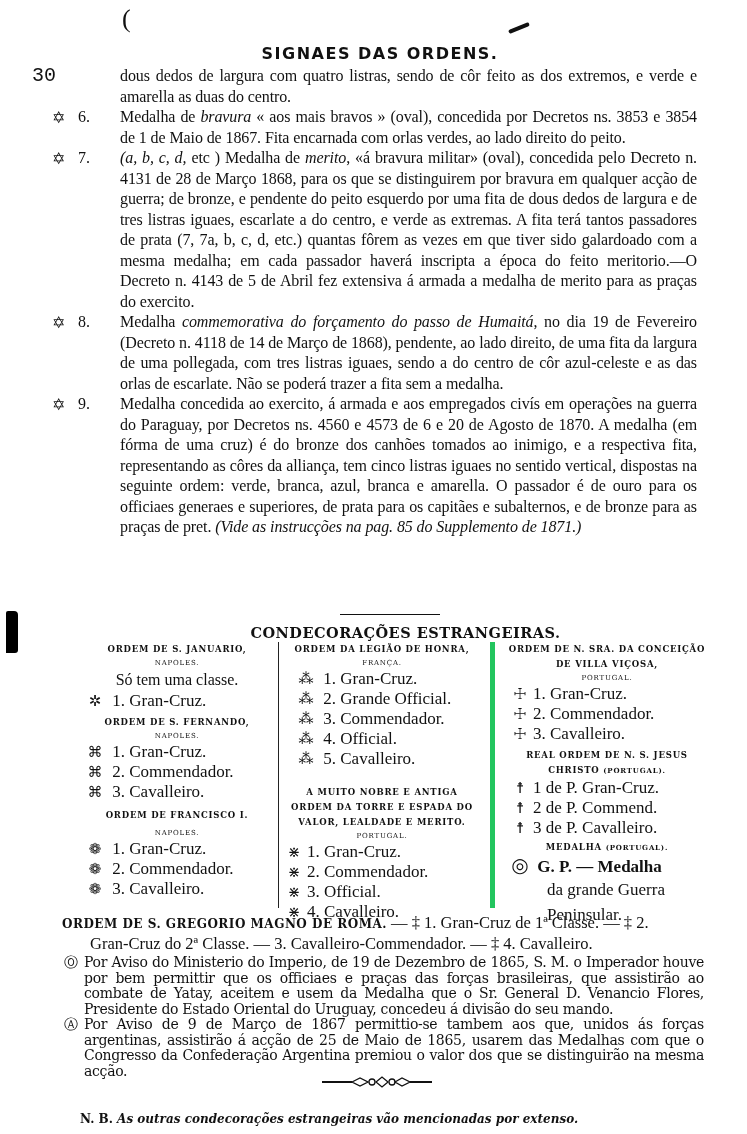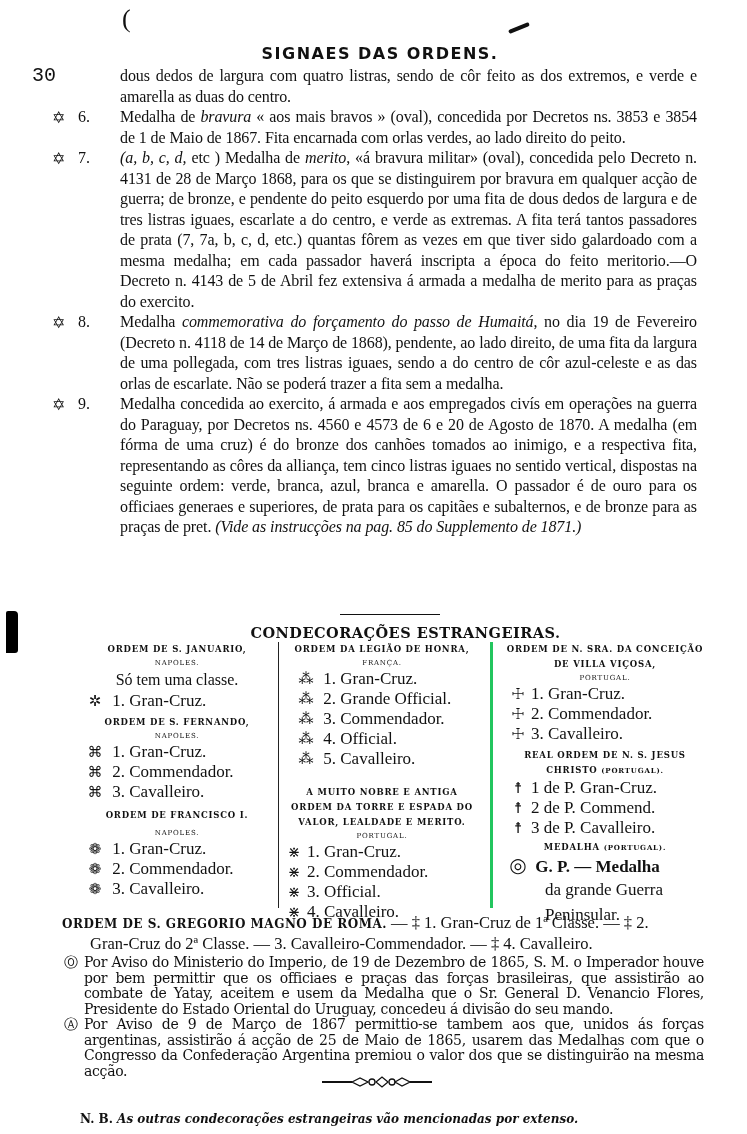--- a/index.html
+++ b/index.html
@@ -17,21 +17,21 @@
   .item .star { position: absolute; left: -68px; top: 1px; font-size: 16px; }
   .item .num { position: absolute; left: -42px; top: 0; }
   .cont { margin: 0; }
   i { font-style: italic; }
   .section-rule { position: absolute; left: 340px; top: 614px; width: 100px; height: 1px; background: #111; }
   .section-title { position: absolute; left: 12px; width: 747px; top: 624px; text-align: center; font-family: "DejaVu Serif", serif; font-weight: bold; font-size: 14.5px; letter-spacing: 0.5px; padding-left: 40px; box-sizing: border-box; }
   .cols { position: absolute; top: 642px; left: 82px; width: 640px; height: 268px; }
   .col { position: absolute; top: 0; height: 266px; }
   .col1 { left: 0; width: 190px; }
   .col2 { left: 196px; width: 206px; border-left: 1px solid #222; }
-  .col3 { left: 408px; width: 224px; border-left: 3px solid #22c55e; }
+  .col3 { left: 408px; width: 224px; border-left: 5px solid #22c55e; }
   .ord-head { font-family: "DejaVu Serif", serif; font-weight: bold; font-size: 8.5px; text-align: center; letter-spacing: 0.8px; line-height: 15px; text-transform: uppercase; }
   .ord-country { font-size: 7px; text-align: center; letter-spacing: 0.8px; line-height: 12px; text-transform: uppercase; font-family: "DejaVu Serif", serif; }
   .note { font-size: 16px; text-align: center; line-height: 22px; }
   .cls { font-size: 17px; line-height: 20px; white-space: nowrap; }
   .cls .ic { display: inline-block; width: 26px; text-align: center; font-size: 15px; }
   .col2 .cls { padding-left: 14px; }
   .col3 .cls { padding-left: 12px; }
   .col3 .medal-desc { padding-left: 52px; font-size: 17px; line-height: 25px; }
   .gregorio { position: absolute; left: 62px; top: 913px; width: 640px; font-size: 16.5px; line-height: 20px; }
   .gregorio .g2 { padding-left: 28px; }

